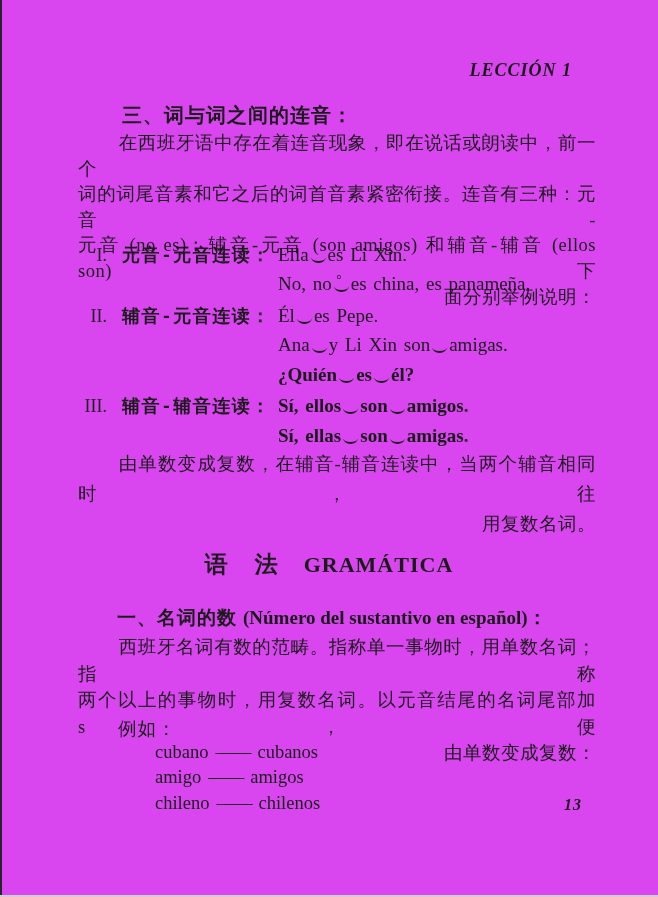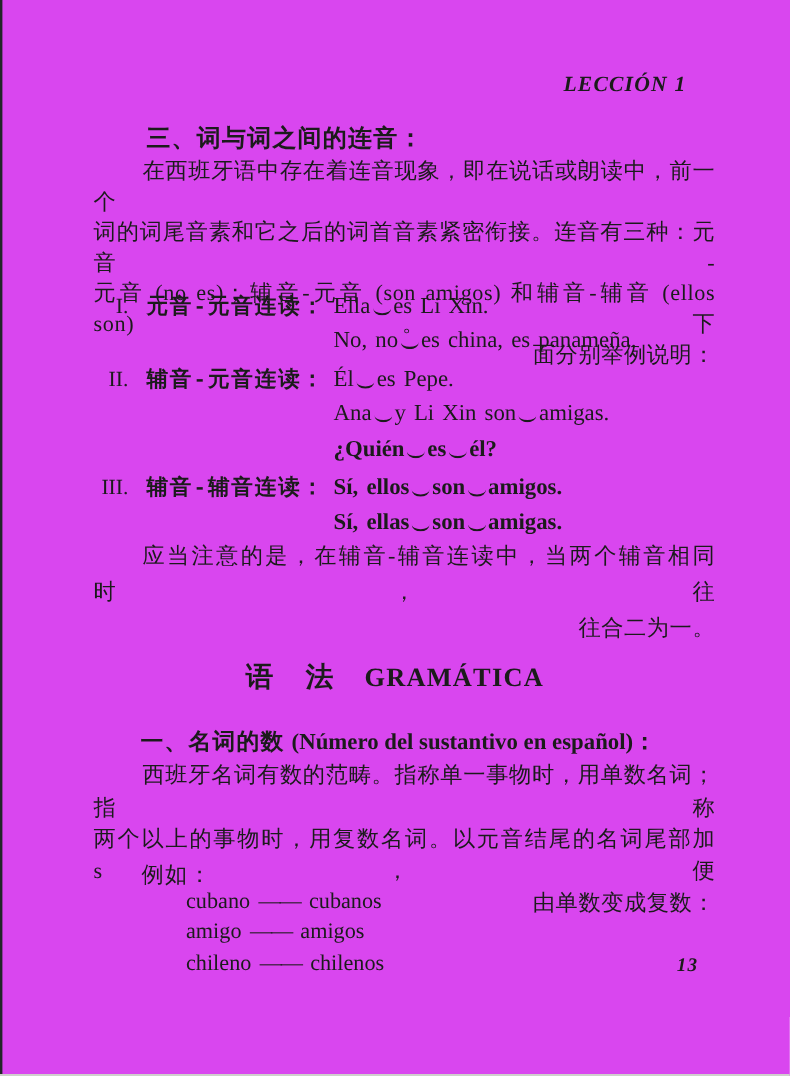--- a/index.html
+++ b/index.html
@@ -115,22 +115,22 @@
         <span class="ex-text bold"><span class="seg">Sí, ellos</span><span class="tie"></span><span class="seg">son</span><span class="tie"></span><span class="seg">amigos.</span></span>
       </div>
       <div class="ex-row">
         <span class="ex-num"></span>
         <span class="ex-label cjk-bold"></span>
         <span class="ex-text bold"><span class="seg">Sí, ellas</span><span class="tie"></span><span class="seg">son</span><span class="tie"></span><span class="seg">amigas.</span></span>
       </div>
     </div>
 
   <div class="para" id="liaison-note">
-      <div class="line indent j">应当注意的是，在辅音-辅音连读中，当两个辅音相同时，往</div>
-      <div class="line">往合二为一。</div>
+      <div class="line indent j">由单数变成复数，在辅音-辅音连读中，当两个辅音相同时，往</div>
+      <div class="line">用复数名词。</div>
     </div>
 
   <div class="grammar-heading">
     <span class="gh-cjk">语　法</span><span class="gh-latin">GRAMÁTICA</span>
   </div>
 
   <div class="noun-heading">
     <span class="nh-cjk">一、名词的数</span><span class="nh-latin">(Número del sustantivo en español)：</span>
   </div>
 

